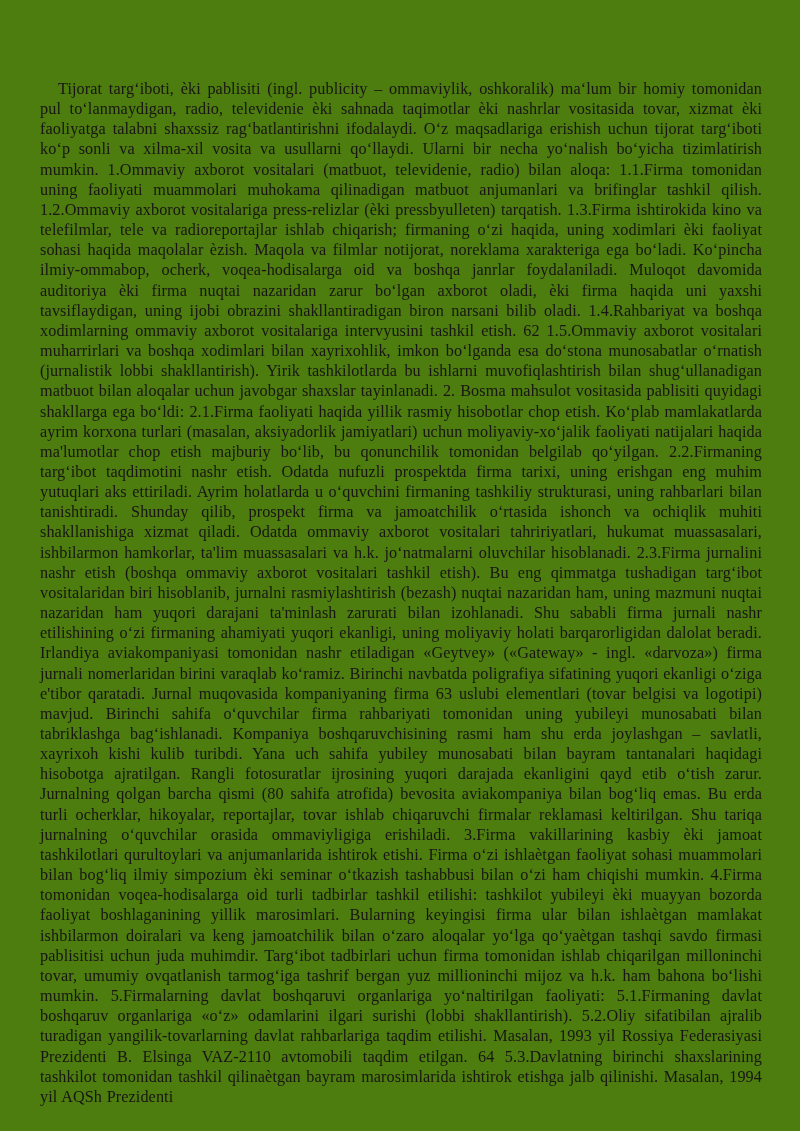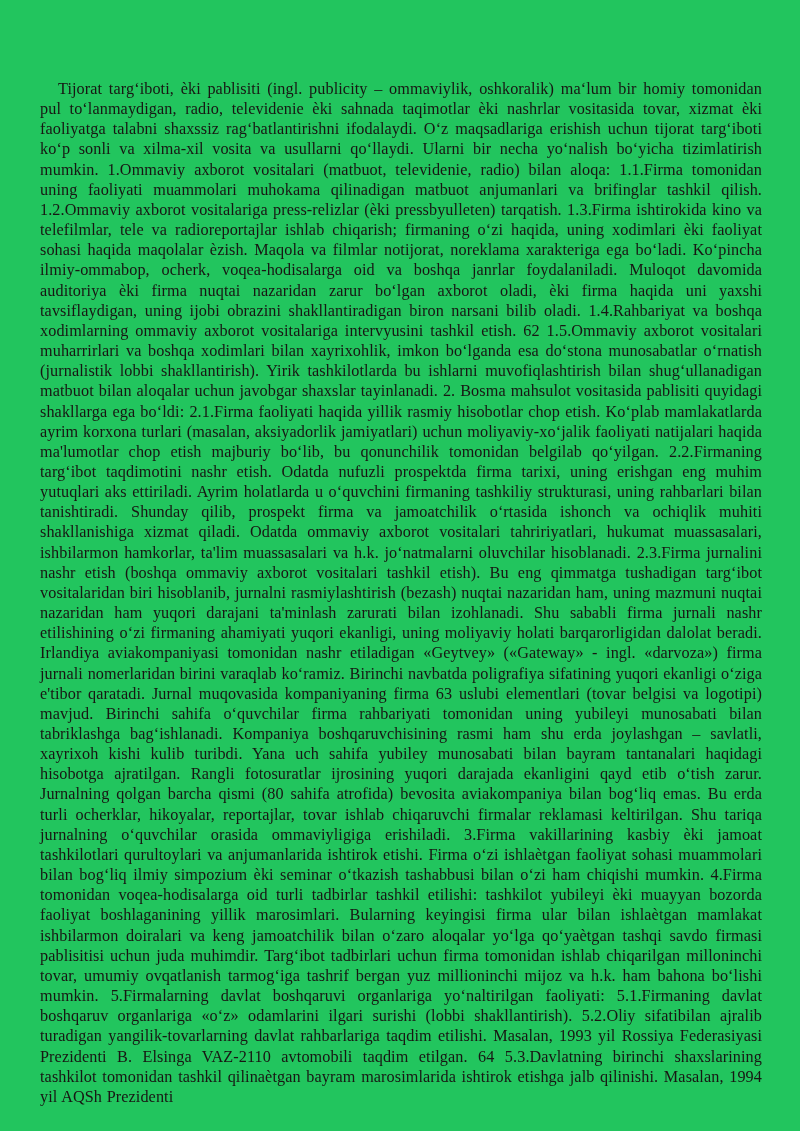--- a/index.html
+++ b/index.html
@@ -12,21 +12,21 @@
     background: #fbfbfa;
     overflow: hidden;
     position: relative;
   }
   .page {
     position: absolute;
     left: 0;
     top: 0;
     width: 800px;
     height: 1131px;
-    background: #22c55e;
+    background: #4d7c0f;
   }
   .text-block {
     position: absolute;
     left: 40px;
     top: 79px;
     width: 722px;
   }
   .body-paragraph {
     font-family: "Liberation Serif", "DejaVu Serif", serif;
     font-size: 16.2px;

